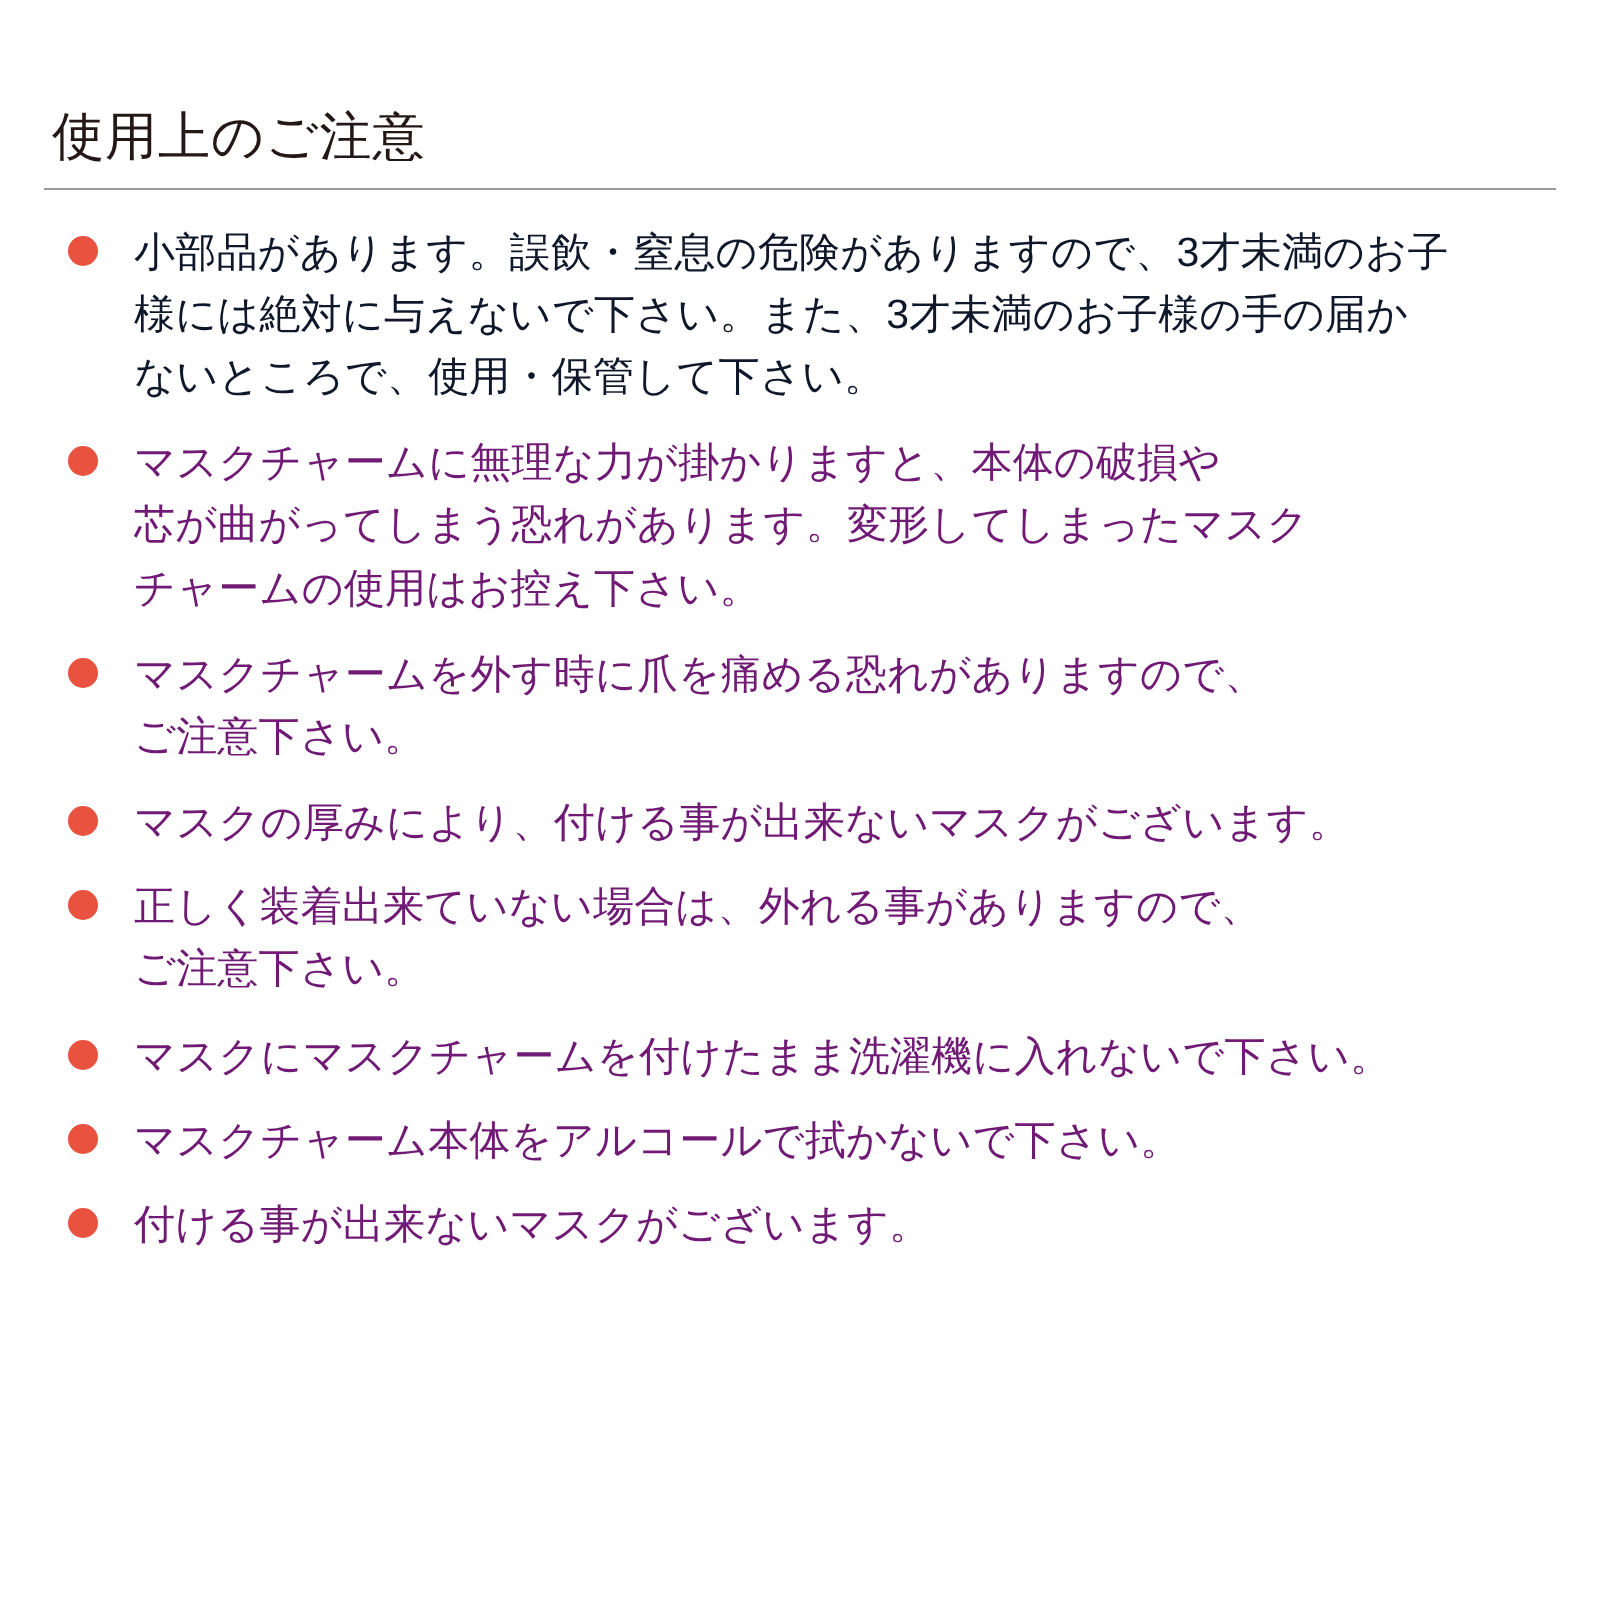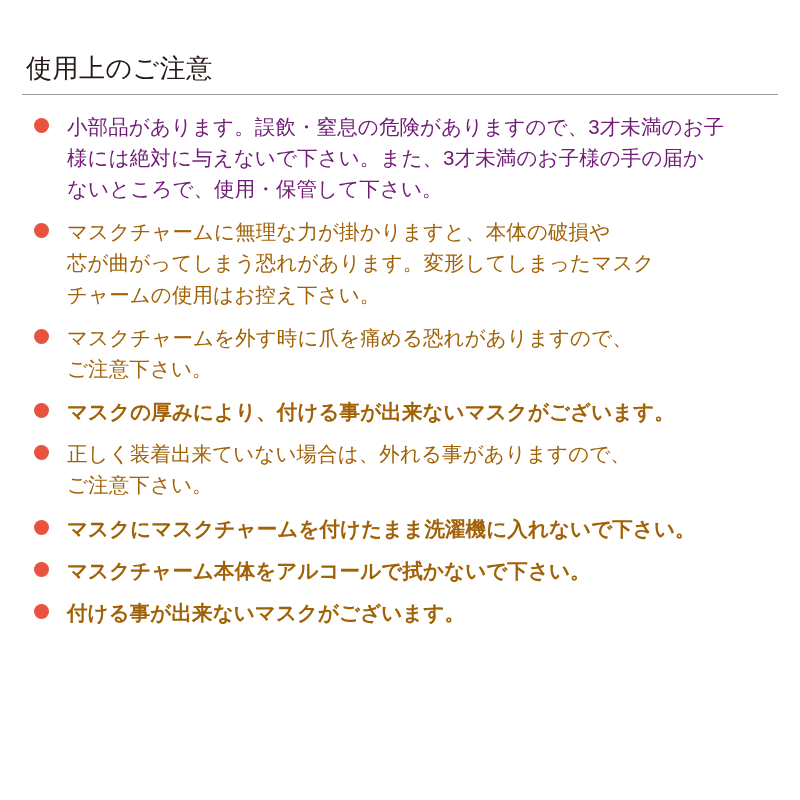--- a/index.html
+++ b/index.html
@@ -51,29 +51,28 @@
     height: 15px;
     border-radius: 50%;
     background: #e8523f;
     margin: 7px 18px 0 12px;
   }
   .notice-text {
     flex: 1 1 auto;
     font-size: 20.5px;
     line-height: 1.52;
     letter-spacing: 0.1px;
-    color: #a16207;
+    color: #701a75;
     white-space: pre-line;
   }
   .notice-text.warn {
-    color: #701a75;
+    color: #0f172a;
   }
   .notice-item.tight {
     margin-bottom: 11px;
-    font-weight: bold;
   }
 </style>
 </head>
 <body>
 
 <div class="page">
 
   <h1 class="doc-title">使用上のご注意</h1>
   <div class="title-rule"></div>
 

